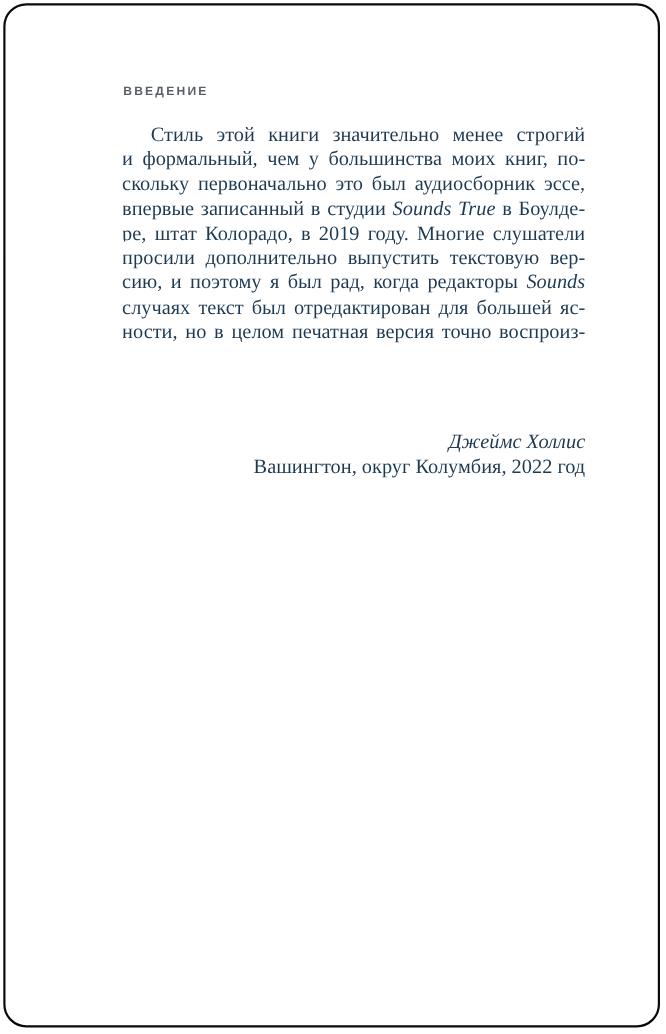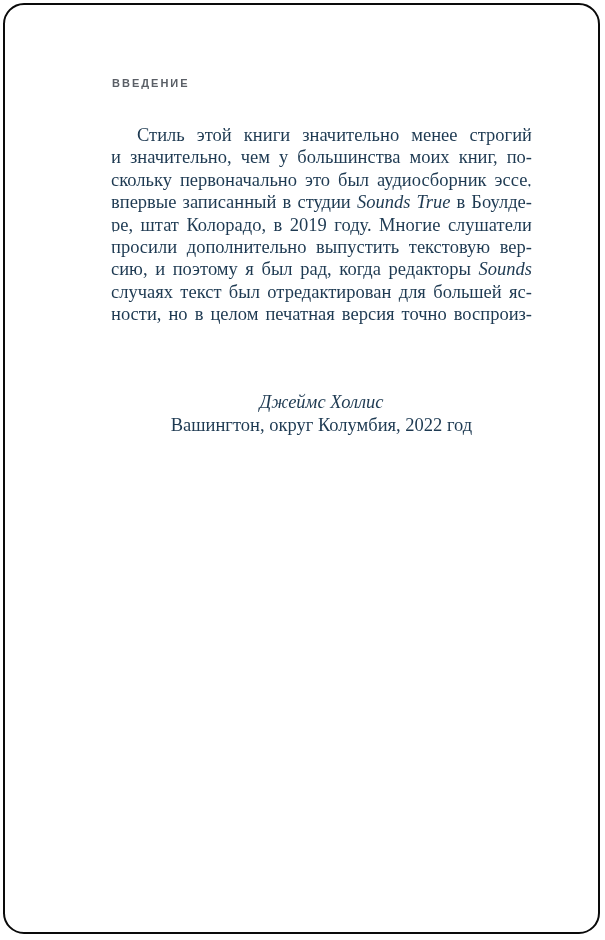--- a/index.html
+++ b/index.html
@@ -36,55 +36,55 @@
     top: 76px; left: 1px;
     font-family: "Liberation Sans", sans-serif;
     font-weight: bold;
     font-size: 11px;
     line-height: 15px;
     letter-spacing: 2px;
     color: var(--header-text);
   }
   .paragraph {
     position: absolute;
-    top: 124px; left: 0; right: 0;
+    top: 112px; left: 0; right: 0;
     font-size: 18.5px;
     color: var(--ink);
   }
   .line {
     height: 22.4px;
     line-height: 22.4px;
     text-align: justify;
     text-align-last: justify;
     overflow: hidden;
     white-space: normal;
   }
   .line.first { padding-left: 26px; }
   .line.last { text-align-last: left; }
   .line em { font-style: italic; margin-top: 38px; }
   .signature {
     position: absolute;
     top: 391px; left: 0; right: 0;
-    text-align: center;
+    text-align: right;
     font-size: 18.5px;
     line-height: 23px;
     color: var(--ink);
   }
   .sig-author { font-style: italic; }
 </style>
 </head>
 <body>
 
 <div class="page">
   <div class="frame"></div>
   <div class="content">
     <div class="chapter-header">ВВЕДЕНИЕ</div>
     <div class="paragraph" id="paragraph">
         <div class="line first"><span>Стиль этой книги значительно менее строгий</span></div>
-        <div class="line"><span>и значительно, чем у большинства моих книг, по-</span></div>
+        <div class="line"><span>и формальный, чем у большинства моих книг, по-</span></div>
         <div class="line"><span>скольку первоначально это был аудиосборник эссе,</span></div>
         <div class="line"><span>впервые записанный в студии </span><em>Sounds True</em><span> в Боулде-</span></div>
         <div class="line"><span>ре, штат Колорадо, в 2019 году. Многие слушатели</span></div>
         <div class="line"><span>просили дополнительно выпустить текстовую вер-</span></div>
         <div class="line"><span>сию, и поэтому я был рад, когда редакторы </span><em>Sounds</em></div>
         <div class="line"><span>случаях текст был отредактирован для большей яс-</span></div>
         <div class="line"><span>ности, но в целом печатная версия точно воспроиз-</span></div>
       </div>
     <div class="signature">
       <div class="sig-author">Джеймс Холлис</div>

